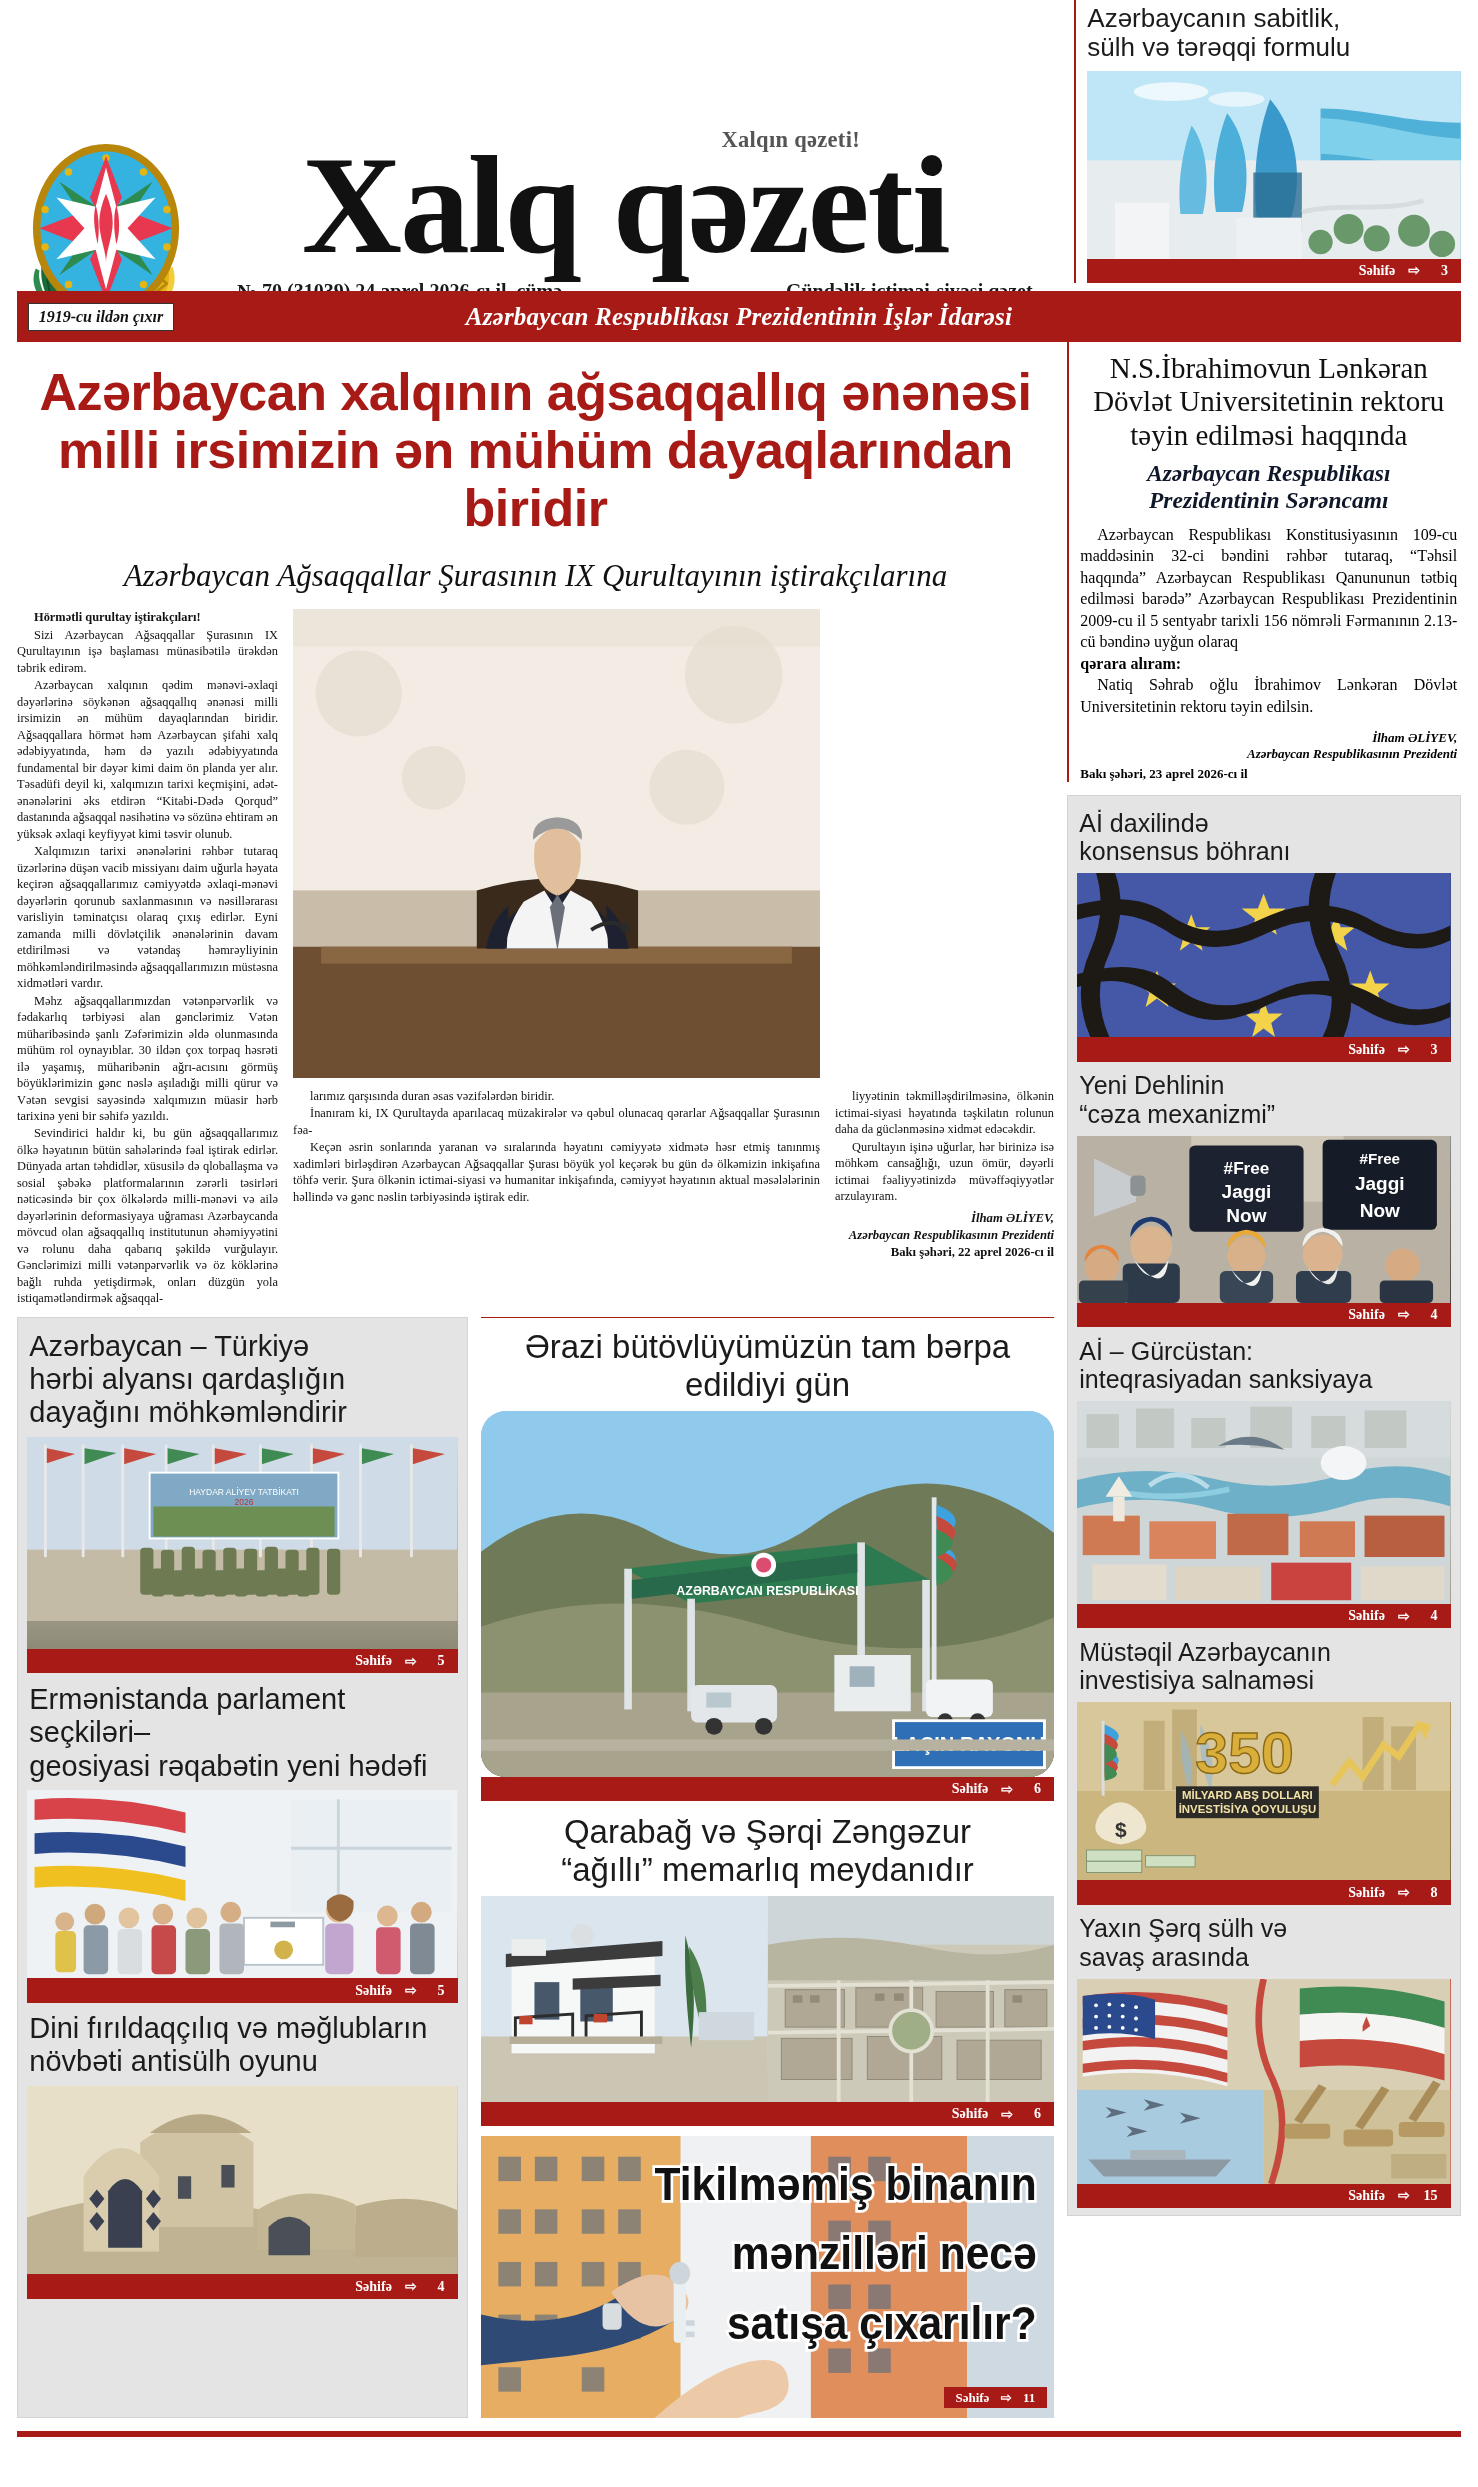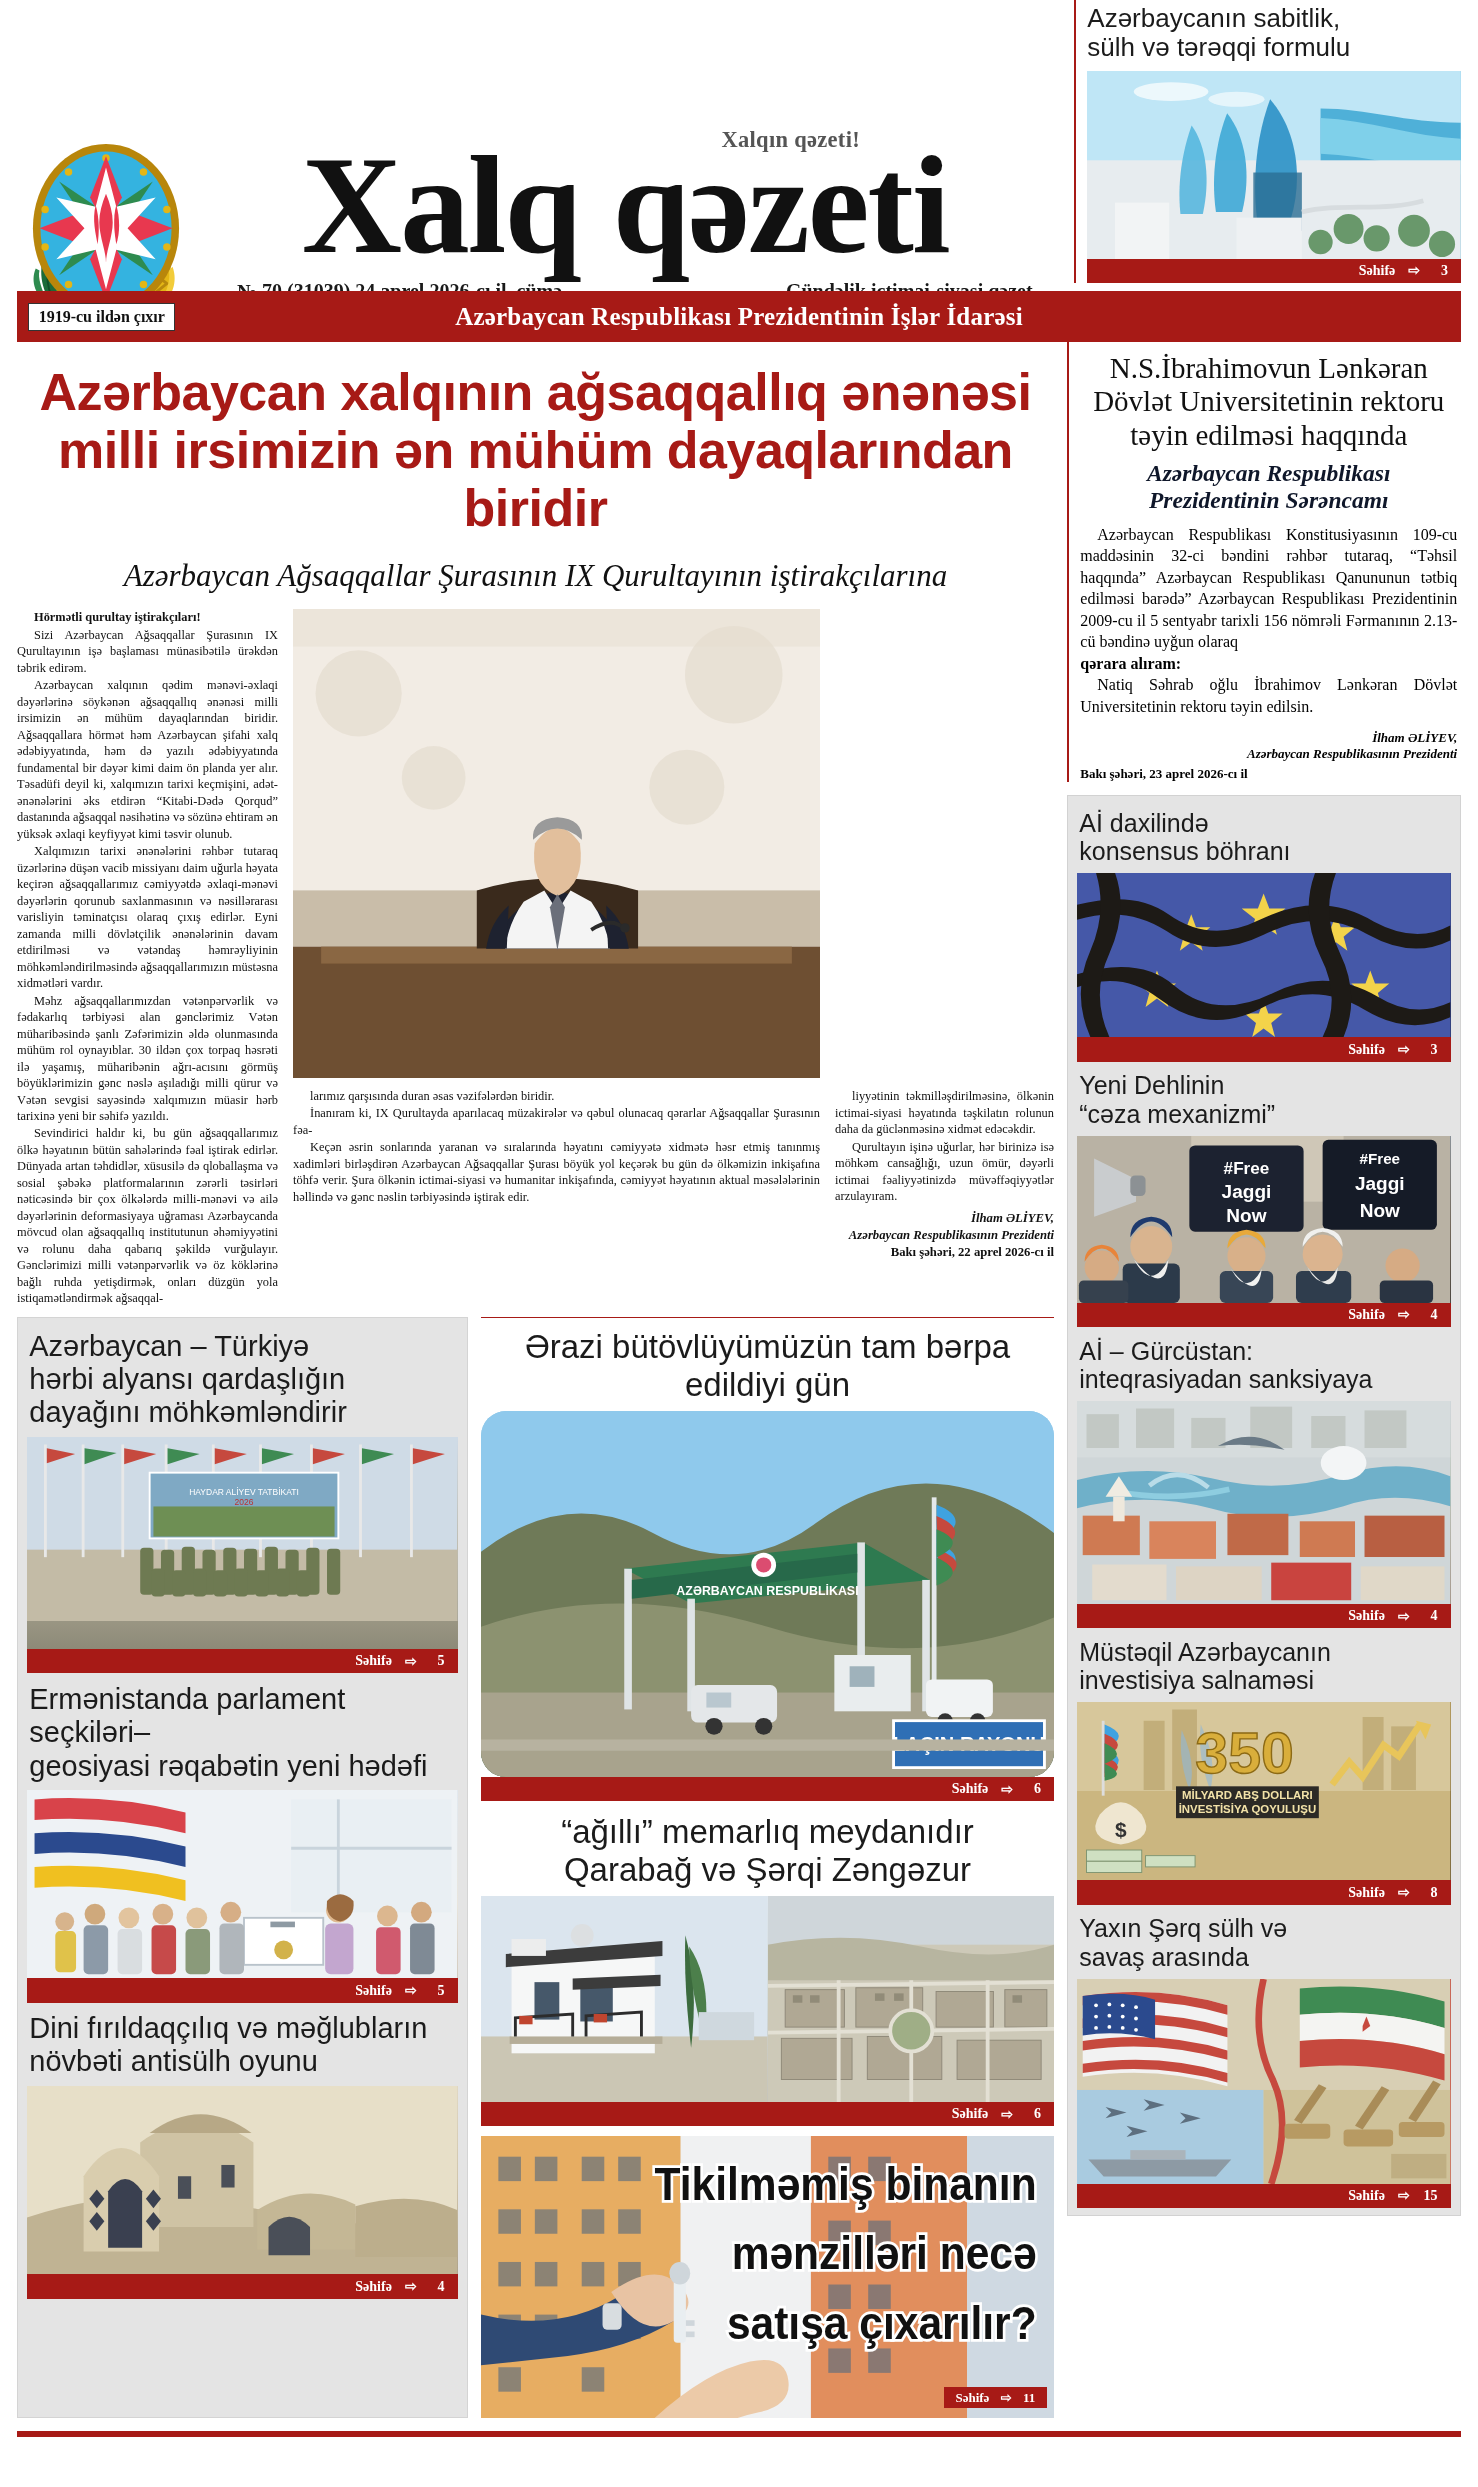--- a/index.html
+++ b/index.html
@@ -41,20 +41,21 @@
     font-size: 20px; font-weight: bold; color: #1a1a1a;
     font-family: "Liberation Serif", serif;
   }
   .right-head { flex: 0 0 404px; padding-left: 17px; }
 
   
   .red-banner {
     background: #a71a16; color: #fff; height: 51px;
     display: flex; align-items: center; position: relative;
     margin-top: 9.4px;
+    font-style: italic;
   }
   .since-box {
     background:#fff; color:#111; font-weight:bold; font-size:16px;
     border:0.9px solid #333; padding: 3.8px 9.4px; margin-left: 11.3px;
     font-family:"Liberation Serif", serif;
   }
   .banner-text {
     position:absolute; left:0; right:0; text-align:center;
     font-size: 25px; font-weight: bold; letter-spacing:0.2px;
     font-family:"Liberation Serif", serif;
@@ -548,22 +549,22 @@
             </div>
             <div class="sehife-bar">
               <span>Səhifə</span>
               <span>⇨</span>
               <span class="pg">6</span>
             </div>
           </div>
 
           <div style="margin-top:9.4px;">
             <div class="panel-title ctr big">
+              <div>Qarabağ və Şərqi Zəngəzur</div>
               <div>“ağıllı” memarlıq meydanıdır</div>
-              <div>Qarabağ və Şərqi Zəngəzur</div>
             </div>
             <div style="display:flex; gap:0;">
               <div class="pic ph-smart" style="height:206px; flex:1 1 50%;">
                 <svg viewBox="0 0 300 220" width="100%" height="206" preserveAspectRatio="none">
                   <rect width="300" height="220" fill="#dbe5ee"></rect>
                   <rect y="150" width="300" height="70" fill="#cbc6b4"></rect>
                   <rect x="32" y="62" width="150" height="106" fill="#f6f7f7"></rect>
                   <path d="M26 62 L190 48 L190 64 L26 76 Z" fill="#3c3c3c"></path>
                   <rect x="32" y="46" width="36" height="18" fill="#eceded"></rect>
                   <circle cx="106" cy="42" r="12" fill="#dcdfe1"></circle>

